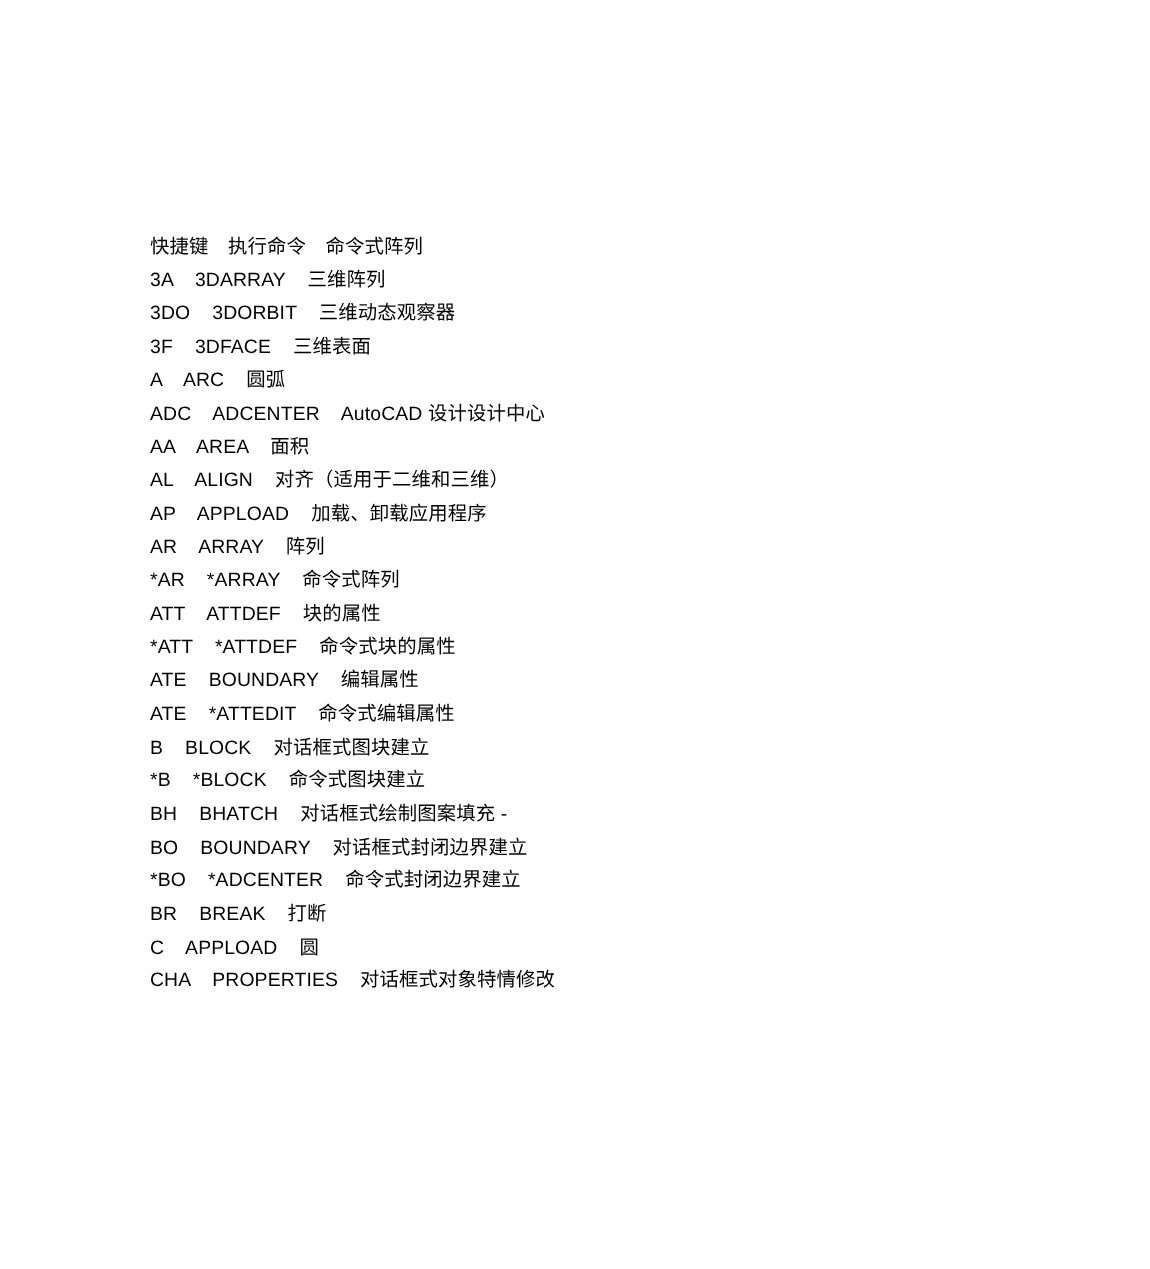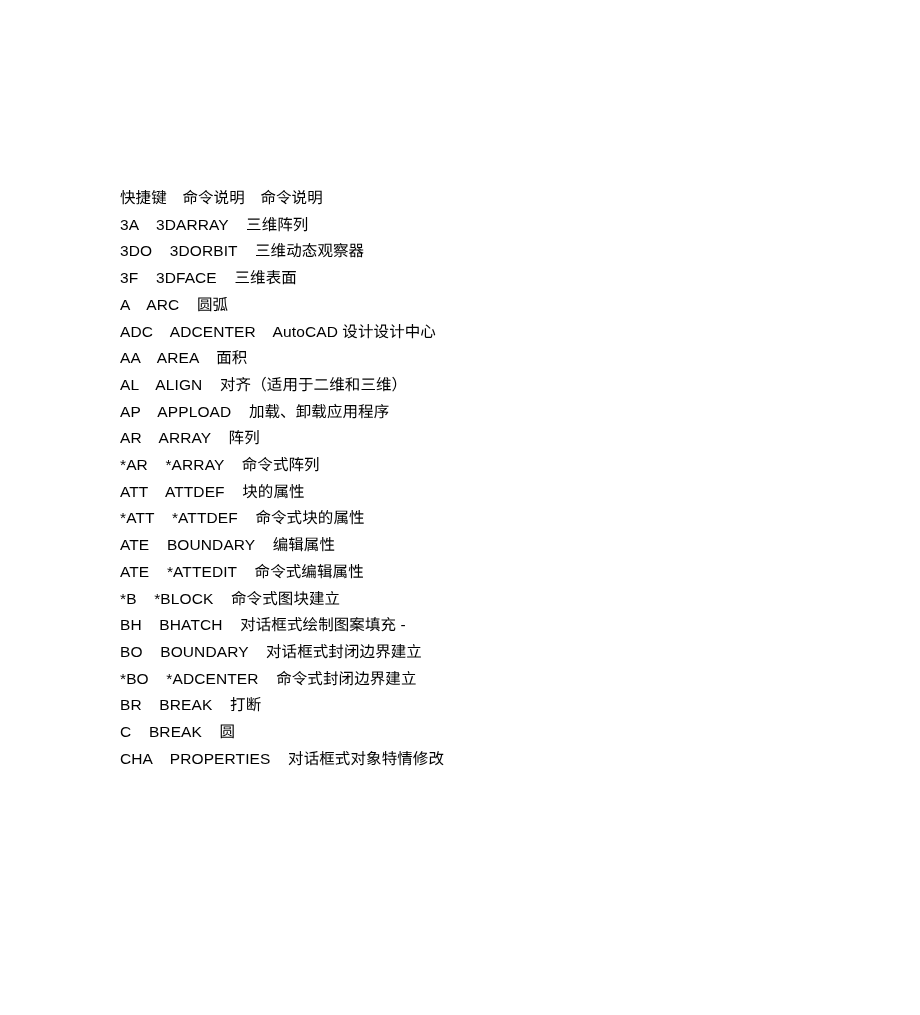--- a/index.html
+++ b/index.html
@@ -46,40 +46,41 @@
   .doc-line.header {
     font-weight: 400;
   }
 </style>
 </head>
 <body>
 
 <div class="page">
   <div class="text-block">
 
-    <div class="doc-line header">快捷键　命令说明　命令说明</div>
+    <div class="doc-line header">快捷键　执行命令　命令式阵列</div>
 
     <div id="rows">
         <div class="doc-line">3A    3DARRAY    三维阵列</div>
         <div class="doc-line">3DO    3DORBIT    三维动态观察器</div>
         <div class="doc-line">3F    3DFACE    三维表面</div>
         <div class="doc-line">A    ARC    圆弧</div>
         <div class="doc-line">ADC    ADCENTER    AutoCAD 设计设计中心</div>
         <div class="doc-line">AA    AREA    面积</div>
         <div class="doc-line">AL    ALIGN    对齐（适用于二维和三维）</div>
         <div class="doc-line">AP    APPLOAD    加载、卸载应用程序</div>
         <div class="doc-line">AR    ARRAY    阵列</div>
         <div class="doc-line">*AR    *ARRAY    命令式阵列</div>
         <div class="doc-line">ATT    ATTDEF    块的属性</div>
         <div class="doc-line">*ATT    *ATTDEF    命令式块的属性</div>
         <div class="doc-line">ATE    BOUNDARY    编辑属性</div>
         <div class="doc-line">ATE    *ATTEDIT    命令式编辑属性</div>
+        <div class="doc-line">B    BLOCK    对话框式图块建立</div>
         <div class="doc-line">*B    *BLOCK    命令式图块建立</div>
         <div class="doc-line">BH    BHATCH    对话框式绘制图案填充 -</div>
         <div class="doc-line">BO    BOUNDARY    对话框式封闭边界建立</div>
         <div class="doc-line">*BO    *ADCENTER    命令式封闭边界建立</div>
         <div class="doc-line">BR    BREAK    打断</div>
-        <div class="doc-line">C    BREAK    圆</div>
+        <div class="doc-line">C    APPLOAD    圆</div>
         <div class="doc-line">CHA    PROPERTIES    对话框式对象特情修改</div>
       </div>
 
   </div>
 </div>
 
 </body></html>

